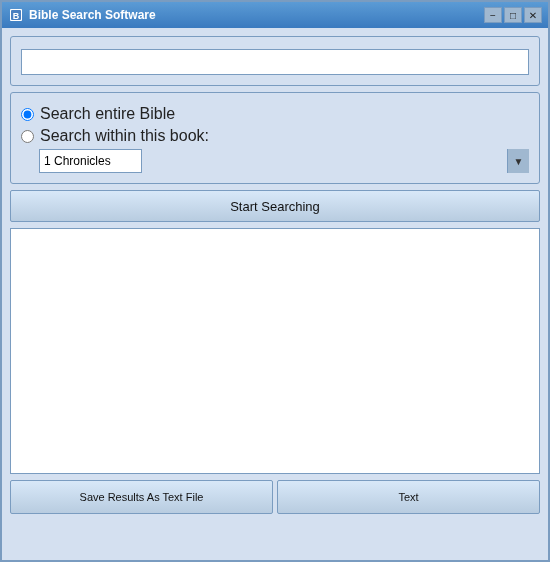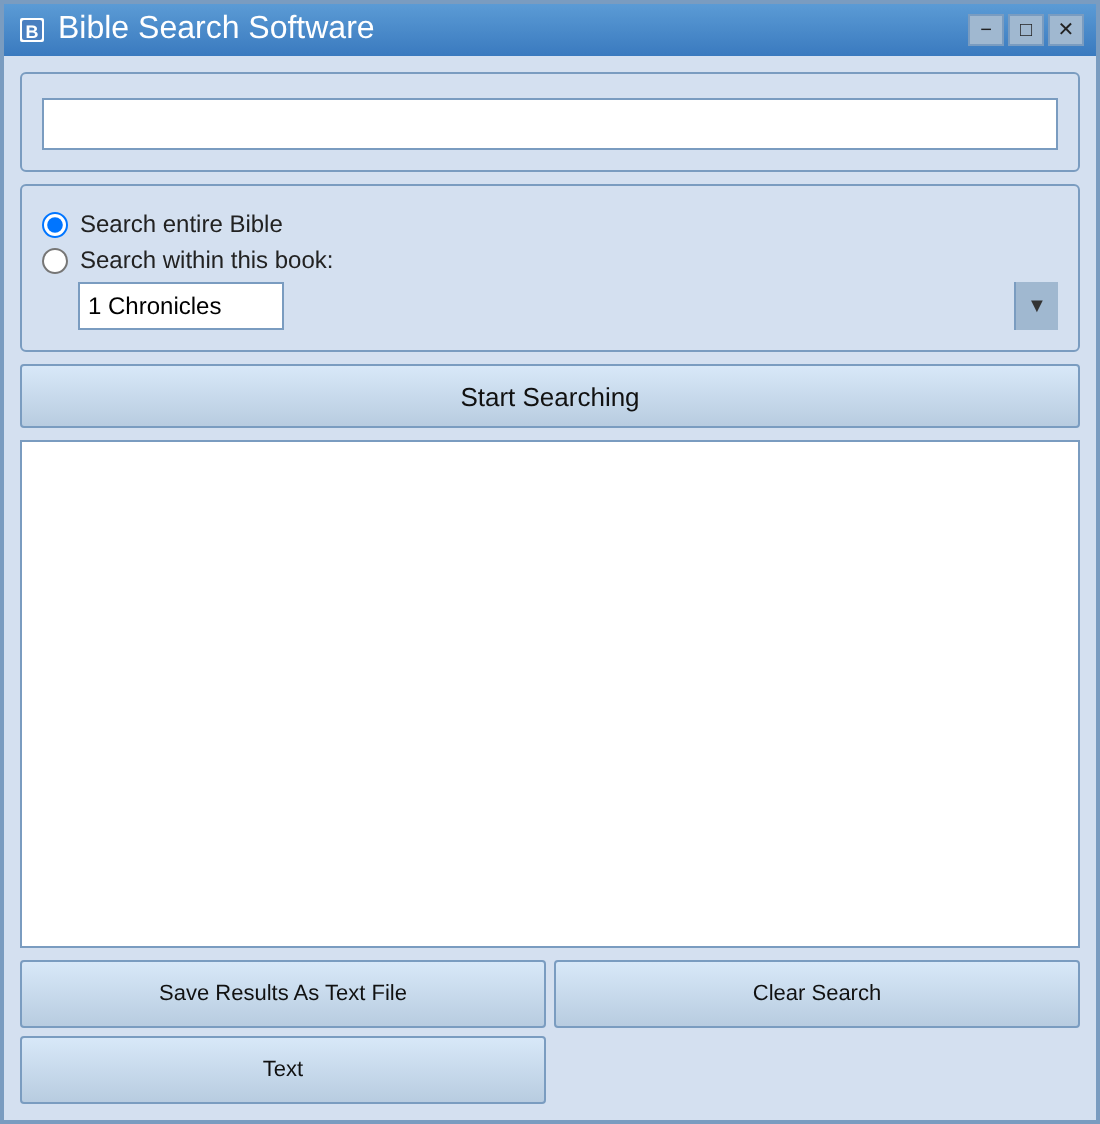--- a/index.html
+++ b/index.html
@@ -37,22 +37,22 @@
     }
 
     .title-bar-icon {
       width: 16px;
       height: 16px;
       flex-shrink: 0;
     }
 
     .title-bar-text {
       color: white;
-      font-size: 16px;
-      font-weight: normal;
+      font-size: 12px;
+      font-weight: bold;
       flex: 1;
     }
 
     .title-bar-controls {
       display: flex;
       gap: 2px;
     }
 
     .title-btn {
       width: 18px;
@@ -117,21 +117,21 @@
       align-items: center;
       gap: 6px;
     }
 
     .radio-row input[type="radio"] {
       margin: 0;
       cursor: pointer;
     }
 
     .radio-label {
-      font-size: 12px;
+      font-size: 16px;
       color: #222;
     }
 
     .book-select-row {
       display: flex;
       margin-top: 4px;
       margin-left: 18px;
     }
 
     .book-select {
@@ -251,18 +251,17 @@
     </div>
 
     <button class="start-btn">Start Searching</button>
 
     <div class="results-area">
       <span></span>
     </div>
 
     <div class="bottom-buttons">
       <button class="bottom-btn">Save Results As Text File</button>
-      <button class="bottom-btn">Clear Search</button>
       <button class="bottom-btn">Text</button>
     </div>
 
   </div>
 </div>
 
 </body></html>

